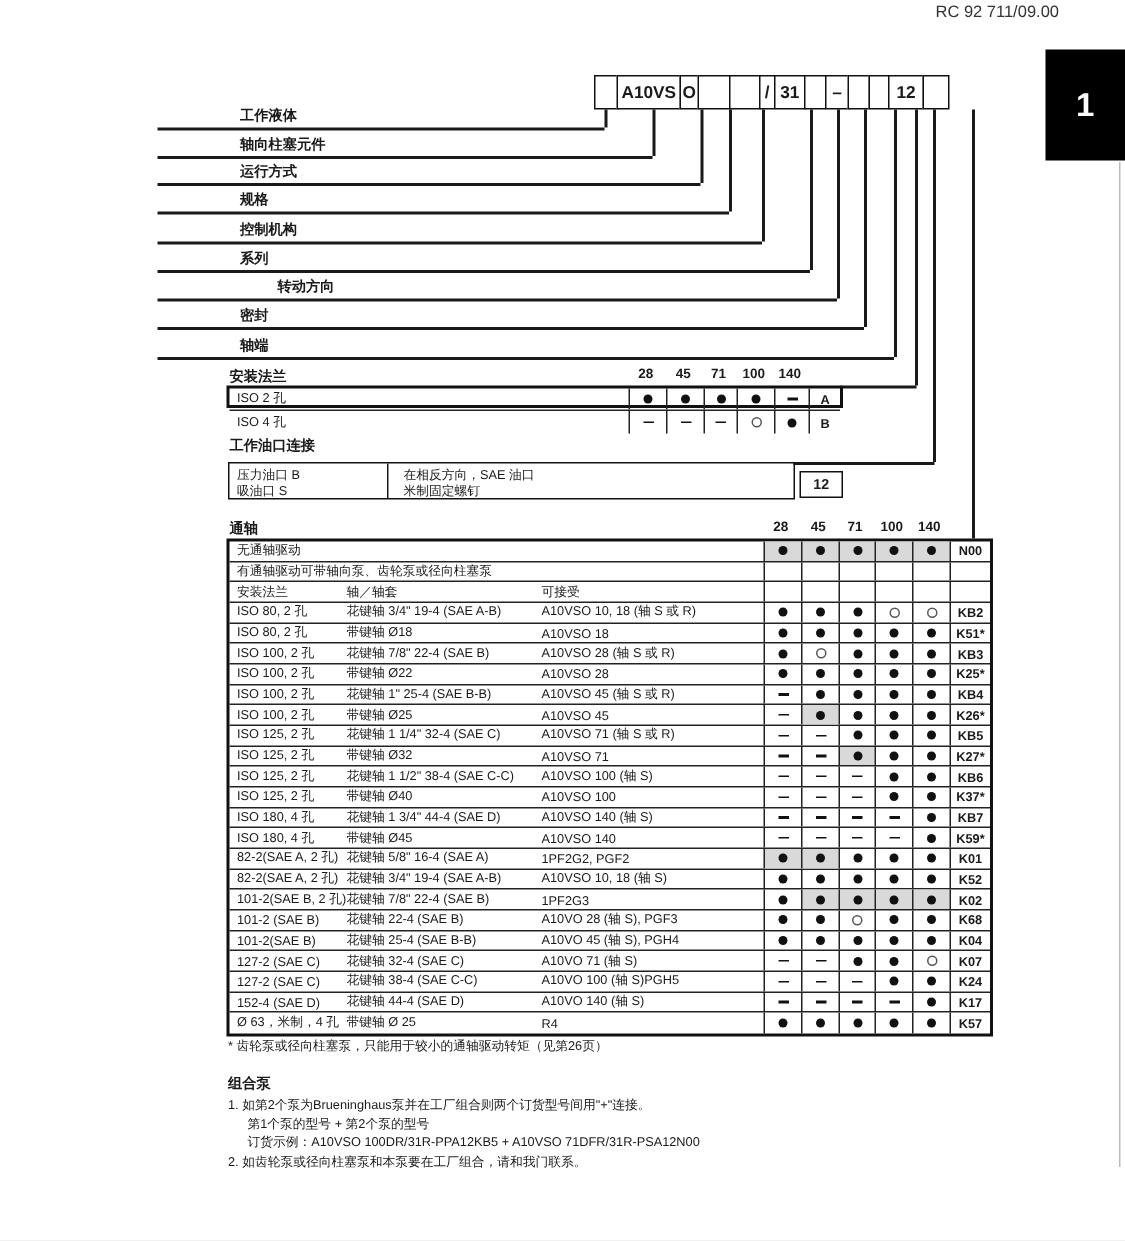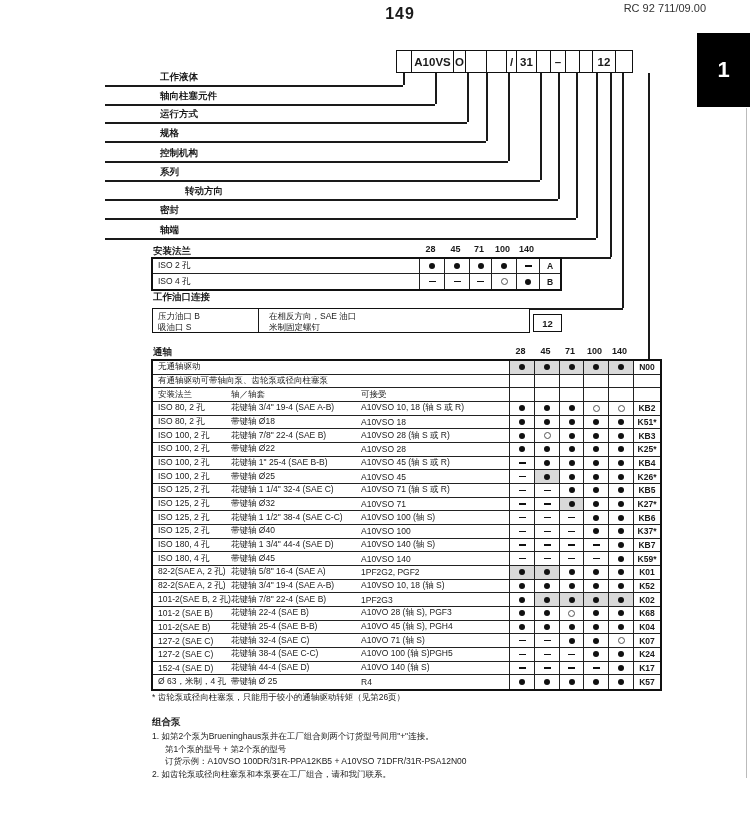--- a/index.html
+++ b/index.html
@@ -31,21 +31,20 @@
   .smallbox{position:absolute;border:1.5px solid #111;box-sizing:border-box;display:flex;align-items:center;justify-content:center;font-weight:bold;font-size:9.5px;background:#fff;}
   .footnote{position:absolute;font-size:8.5px;color:#222;white-space:nowrap;}
   .combi-line{position:absolute;font-size:8.5px;white-space:nowrap;}
   .edgeline{position:absolute;width:1px;background:#bbb;}
 </style>
 </head>
 <body>
 
 <div id="page">
 
-  <div class="abs pagenum">149</div>
   <div class="abs docref">RC 92 711/09.00</div>
   <div class="abs chaptab">1</div>
   <div class="edgeline" style="left:746px;top:108px;height:670px;"></div>
 
   <div class="abs" id="code-row">
       <div class="code-cell" style="width: 17px;"></div>
       <div class="code-cell" style="width: 43px;">A10VS</div>
       <div class="code-cell" style="width: 14px;">O</div>
       <div class="code-cell" style="width: 22px;"></div>
       <div class="code-cell" style="width: 22px;"></div>
@@ -96,21 +95,21 @@
   <div class="vline" style="left:648px;top:73px;height:287px;"></div>
 
   <div class="sec-title" style="left:153px;top:245px;">安装法兰</div>
   <div id="flange-headers">
       <div class="size-hdr" style="left: 418px; top: 244px; width: 25px;">28</div>
       <div class="size-hdr" style="left: 443px; top: 244px; width: 25px;">45</div>
       <div class="size-hdr" style="left: 468px; top: 244px; width: 22px;">71</div>
       <div class="size-hdr" style="left: 490px; top: 244px; width: 25px;">100</div>
       <div class="size-hdr" style="left: 515px; top: 244px; width: 23px;">140</div>
     </div>
-  <div class="tbl-wrap" id="flange-table" style="left:151px;top:257px;width:411px;height:34px;">
+  <div class="tbl-wrap" id="flange-table" style="left:151px;top:257px;width:411px;height:15px;">
       <div class="trow trow-border" style="top: 0px; height: 15px;">
         <div class="rowtext" style="left: 5px;">ISO 2 孔</div>
         <div class="dotcell" style="left: 266px; width: 25px;">
           <div class="sym-F"></div>
         </div>
         <div class="dotcell" style="left: 291px; width: 25px;">
           <div class="sym-F"></div>
         </div>
         <div class="dotcell" style="left: 316px; width: 22px;">
           <div class="sym-F"></div>

